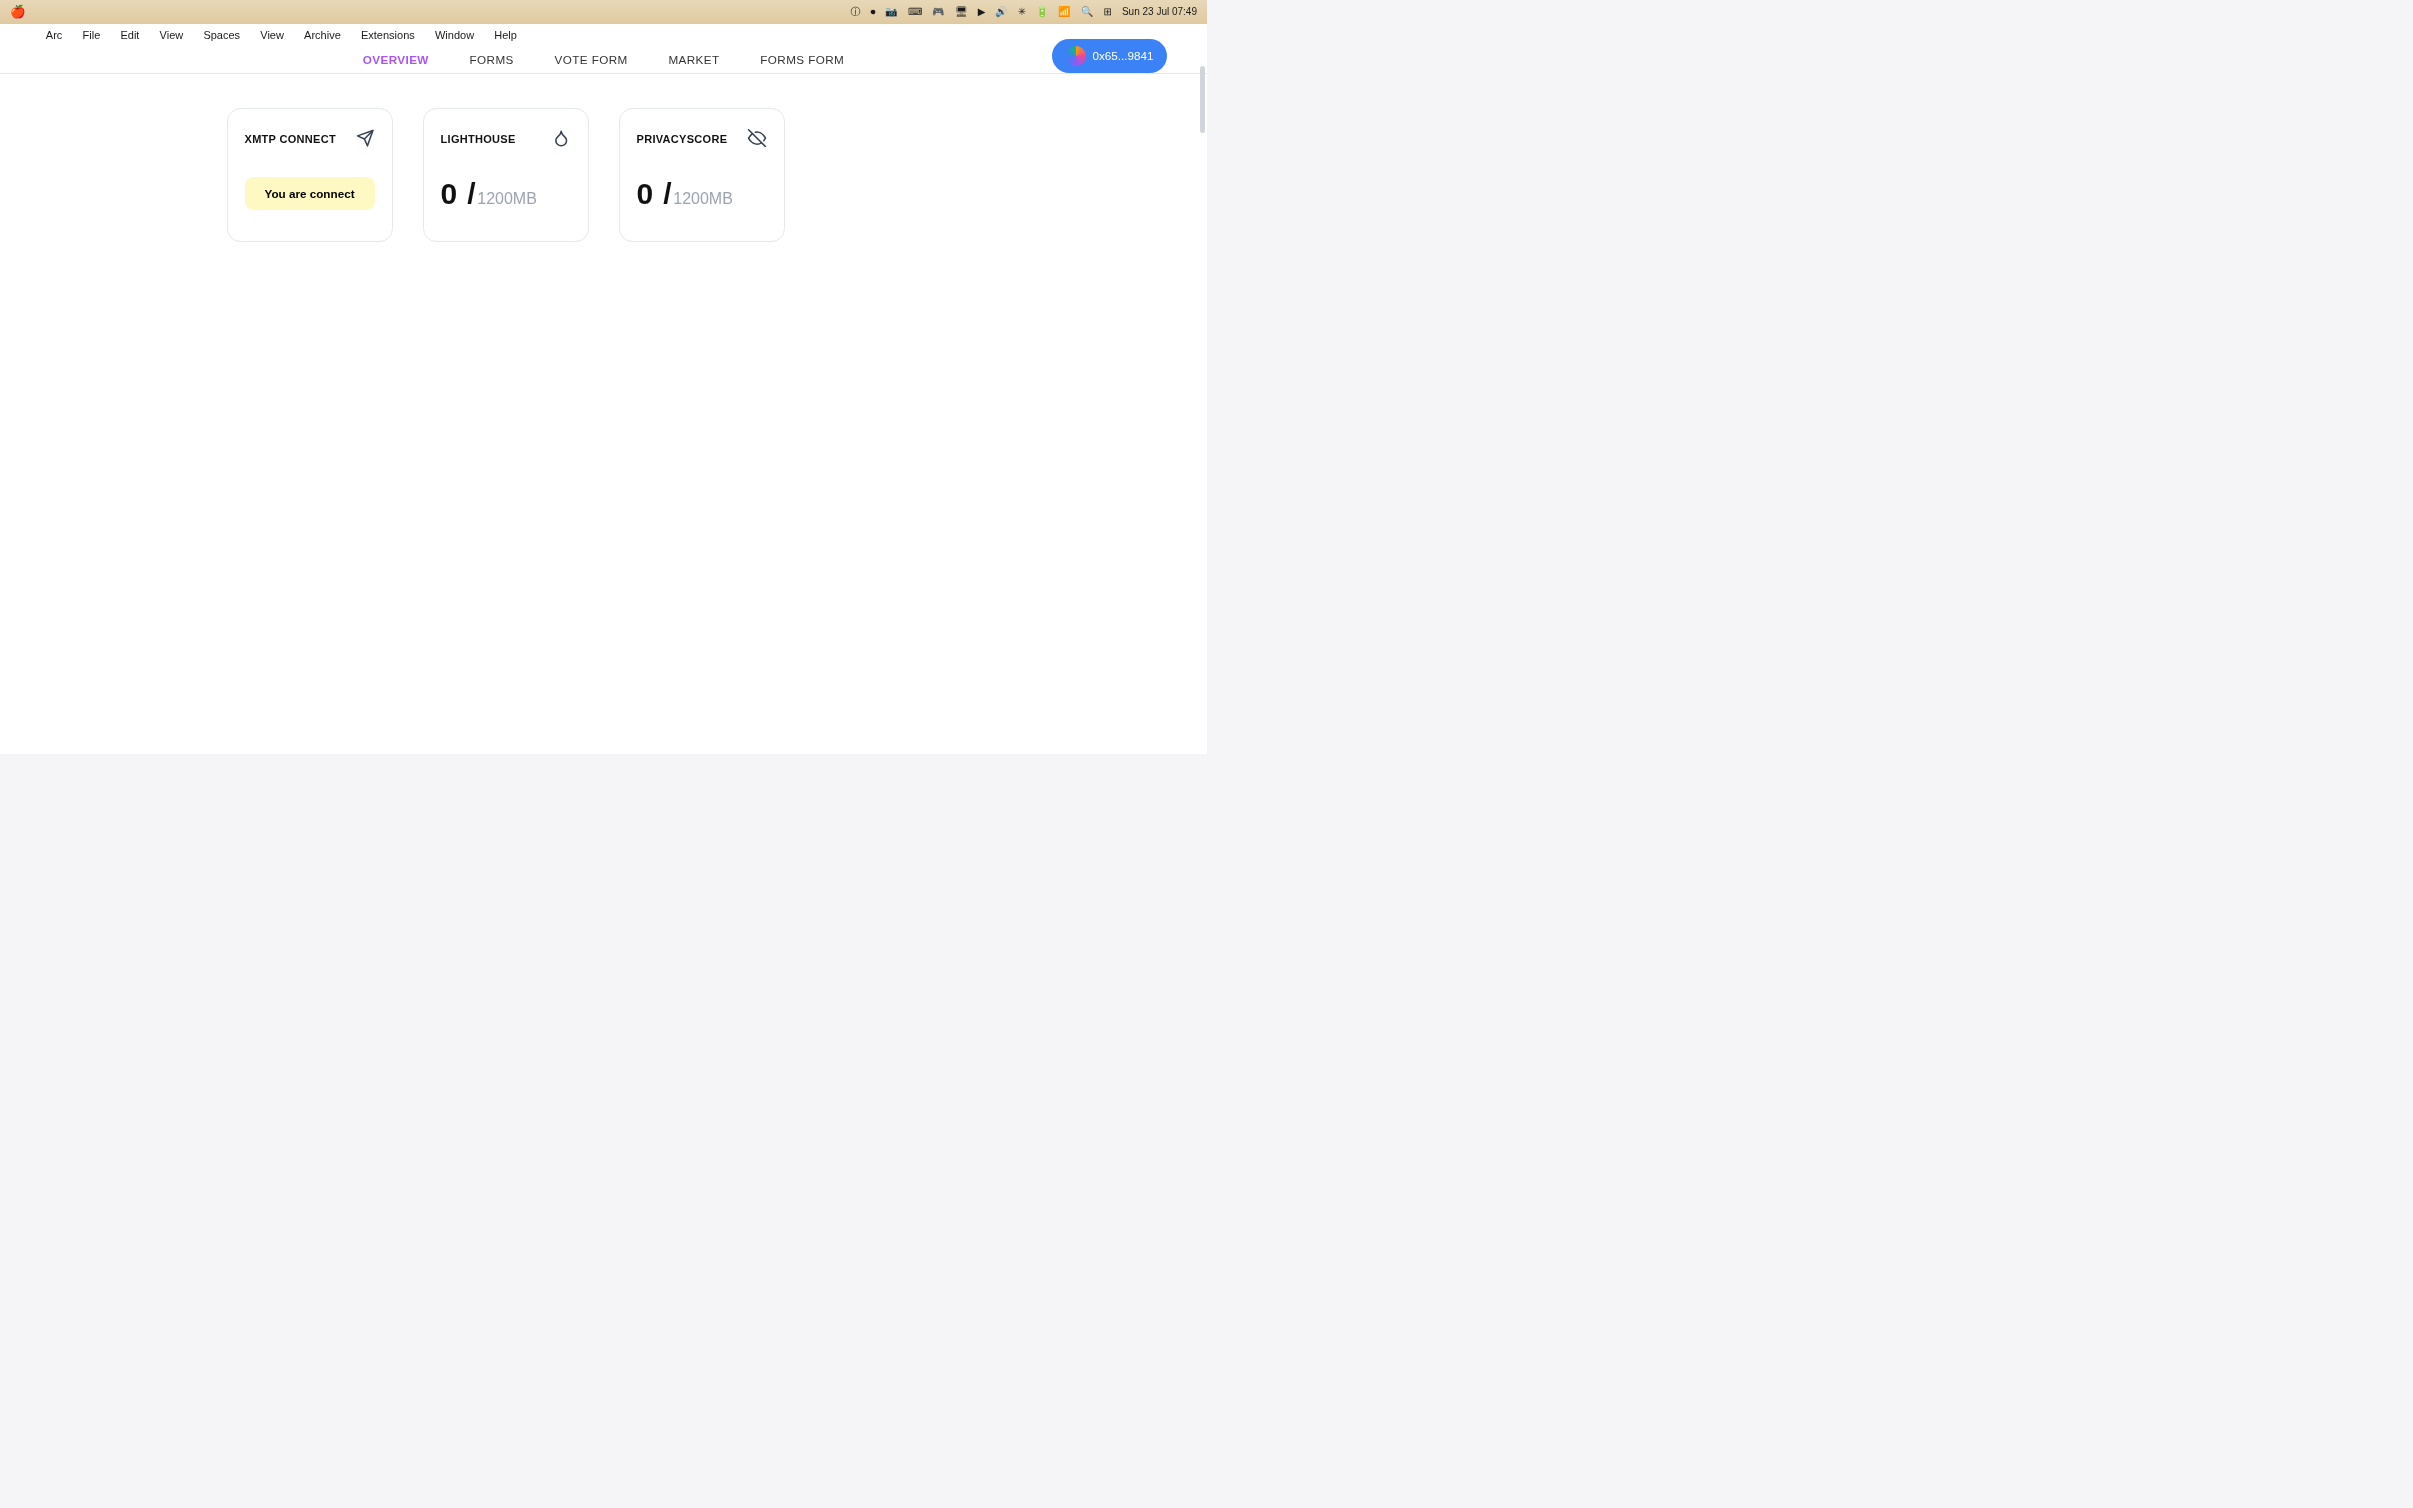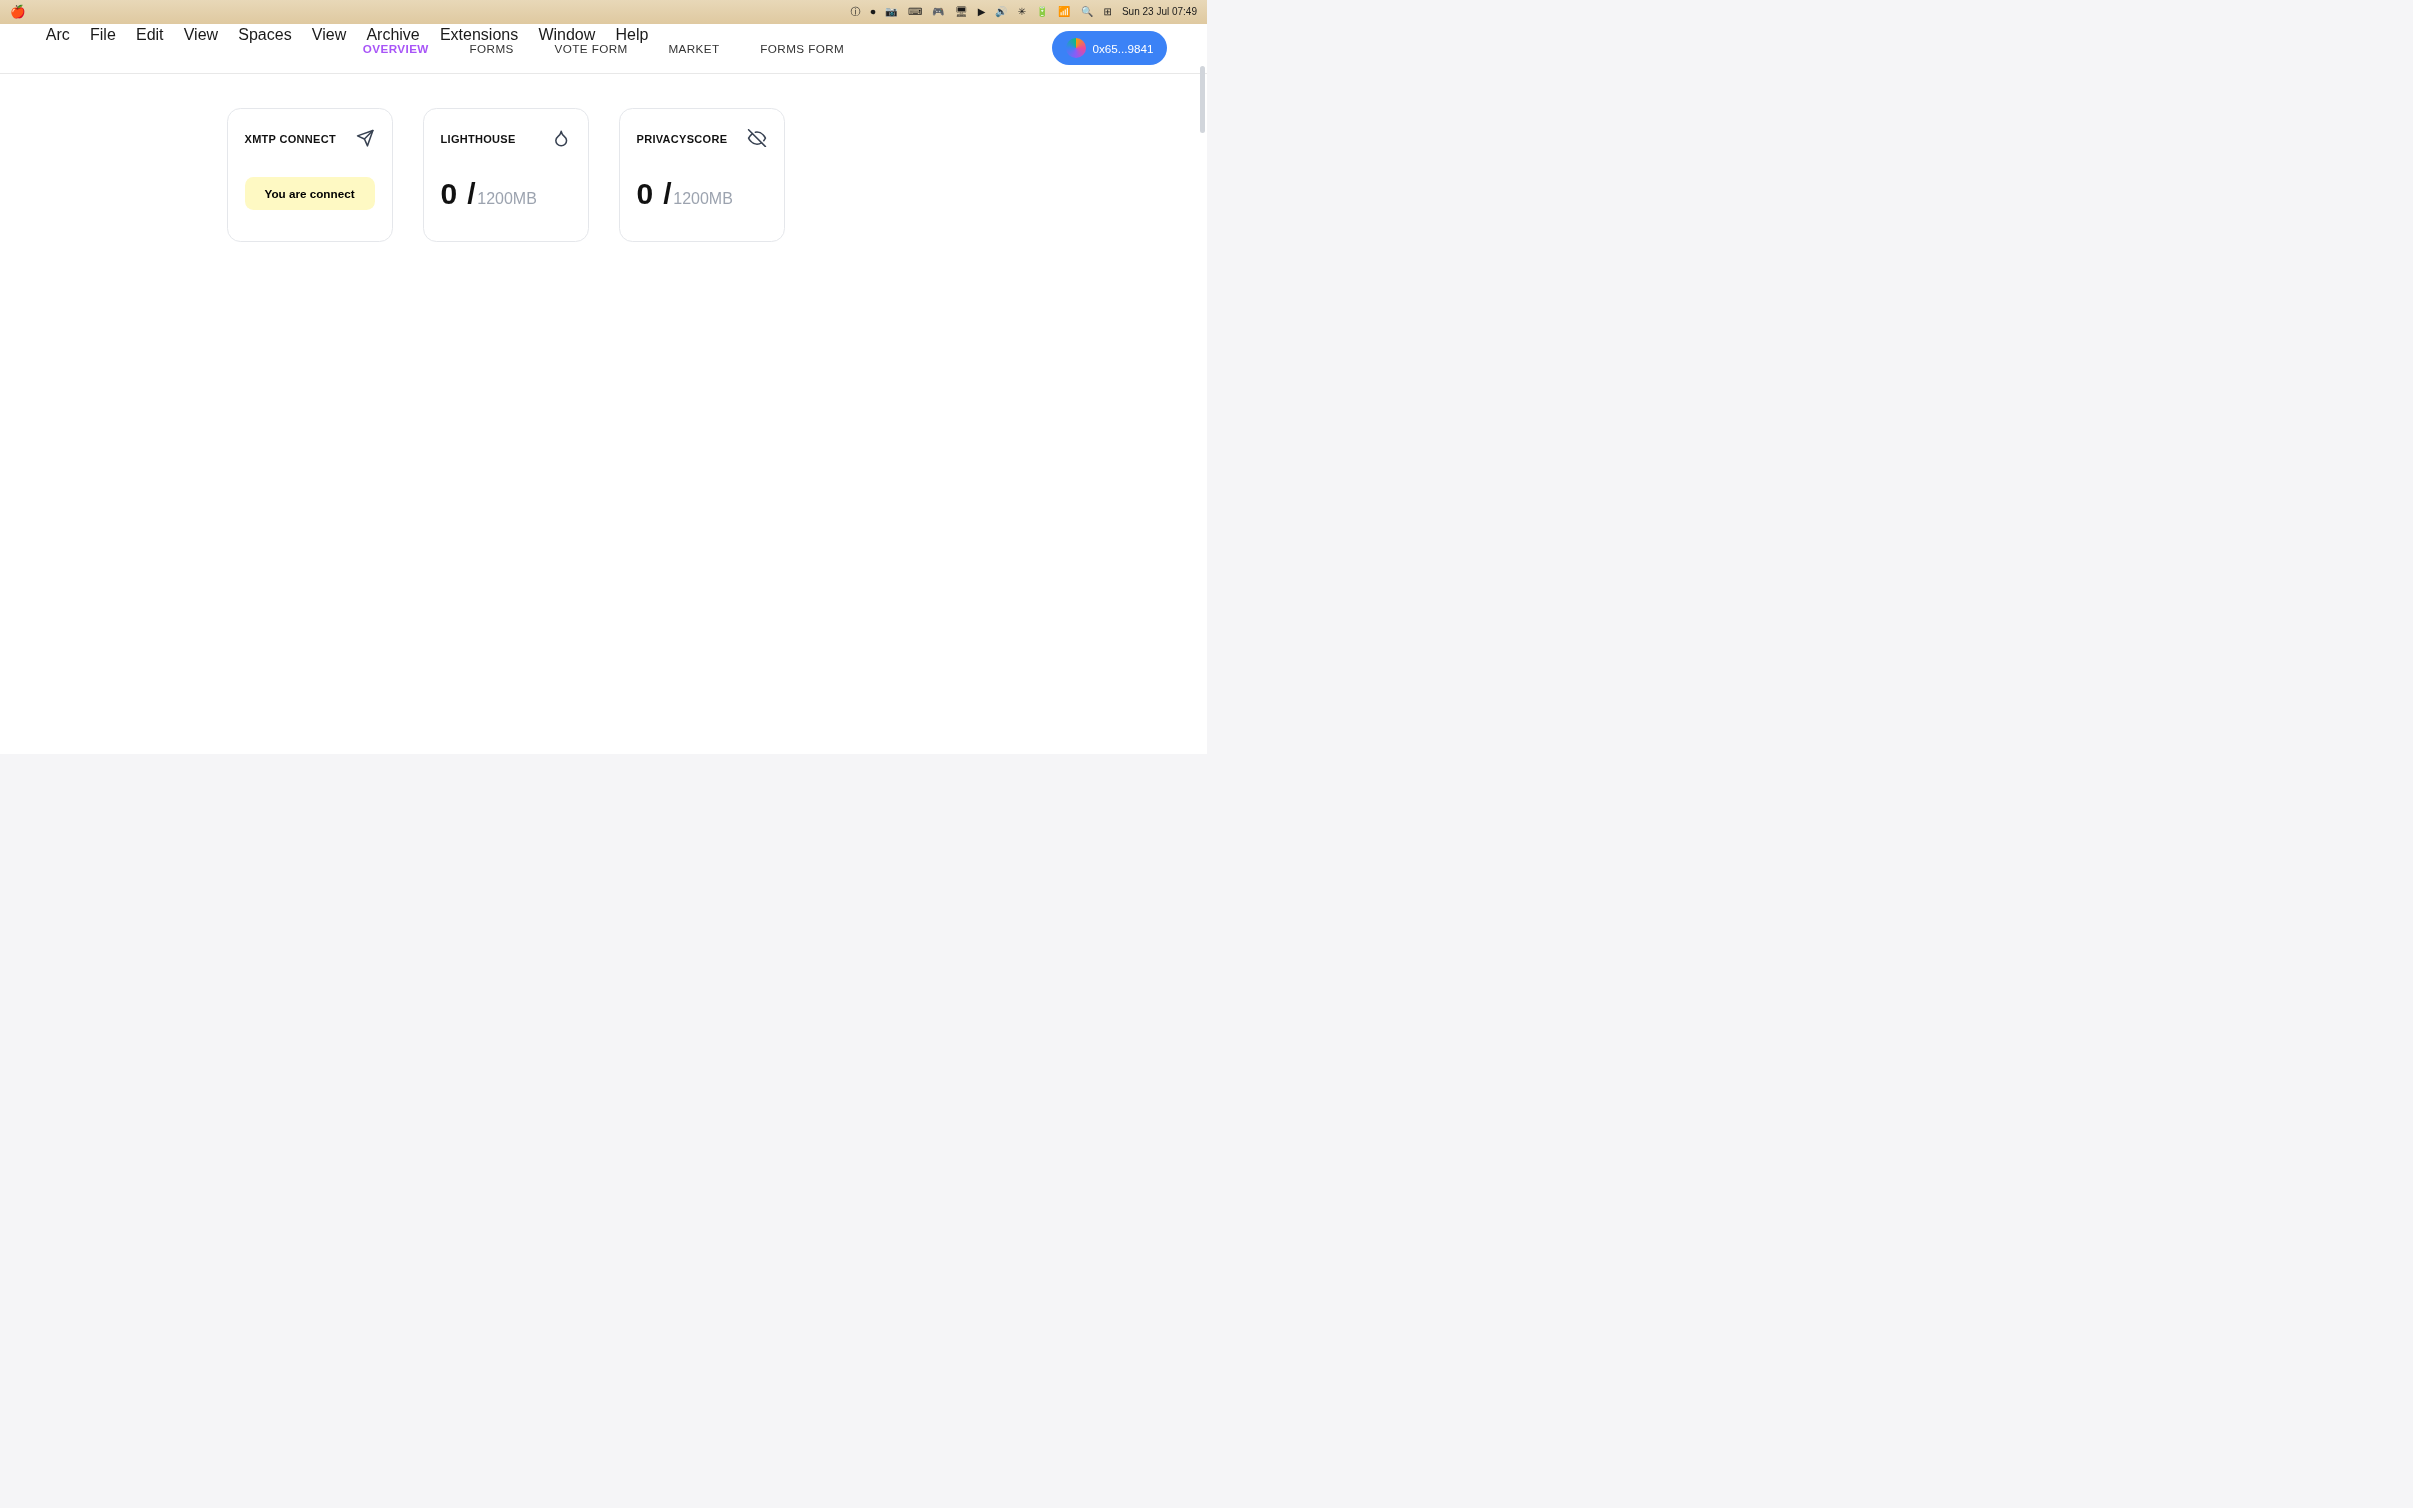--- a/index.html
+++ b/index.html
@@ -33,21 +33,21 @@
       align-items: center;
       gap: 13.4px;
     }
 
     .apple-logo {
       font-size: 12.6px;
       margin-right: 3.4px;
     }
 
     .menu-item {
-      font-size: 16px;
+      font-size: 11px;
       font-weight: 400;
       cursor: pointer;
       padding: 1.7px 3.4px;
       border-radius: 2.5px;
       margin-top: 46px;
     }
 
     .menubar-right {
       margin-left: auto;
       display: flex;
@@ -66,21 +66,21 @@
       position: relative;
     }
 
     
     .navbar {
       width: 100%;
       height: 50px;
       background: #ffffff;
       border-bottom: 0.8px solid #e8e8e8;
       display: flex;
-      align-items: center;
+      align-items: flex-end;
       justify-content: center;
       gap: 34px;
       padding: 0 34px;
       position: relative;
     }
 
     .nav-item {
       font-size: 11.7px;
       font-weight: 400;
       color: #333;

